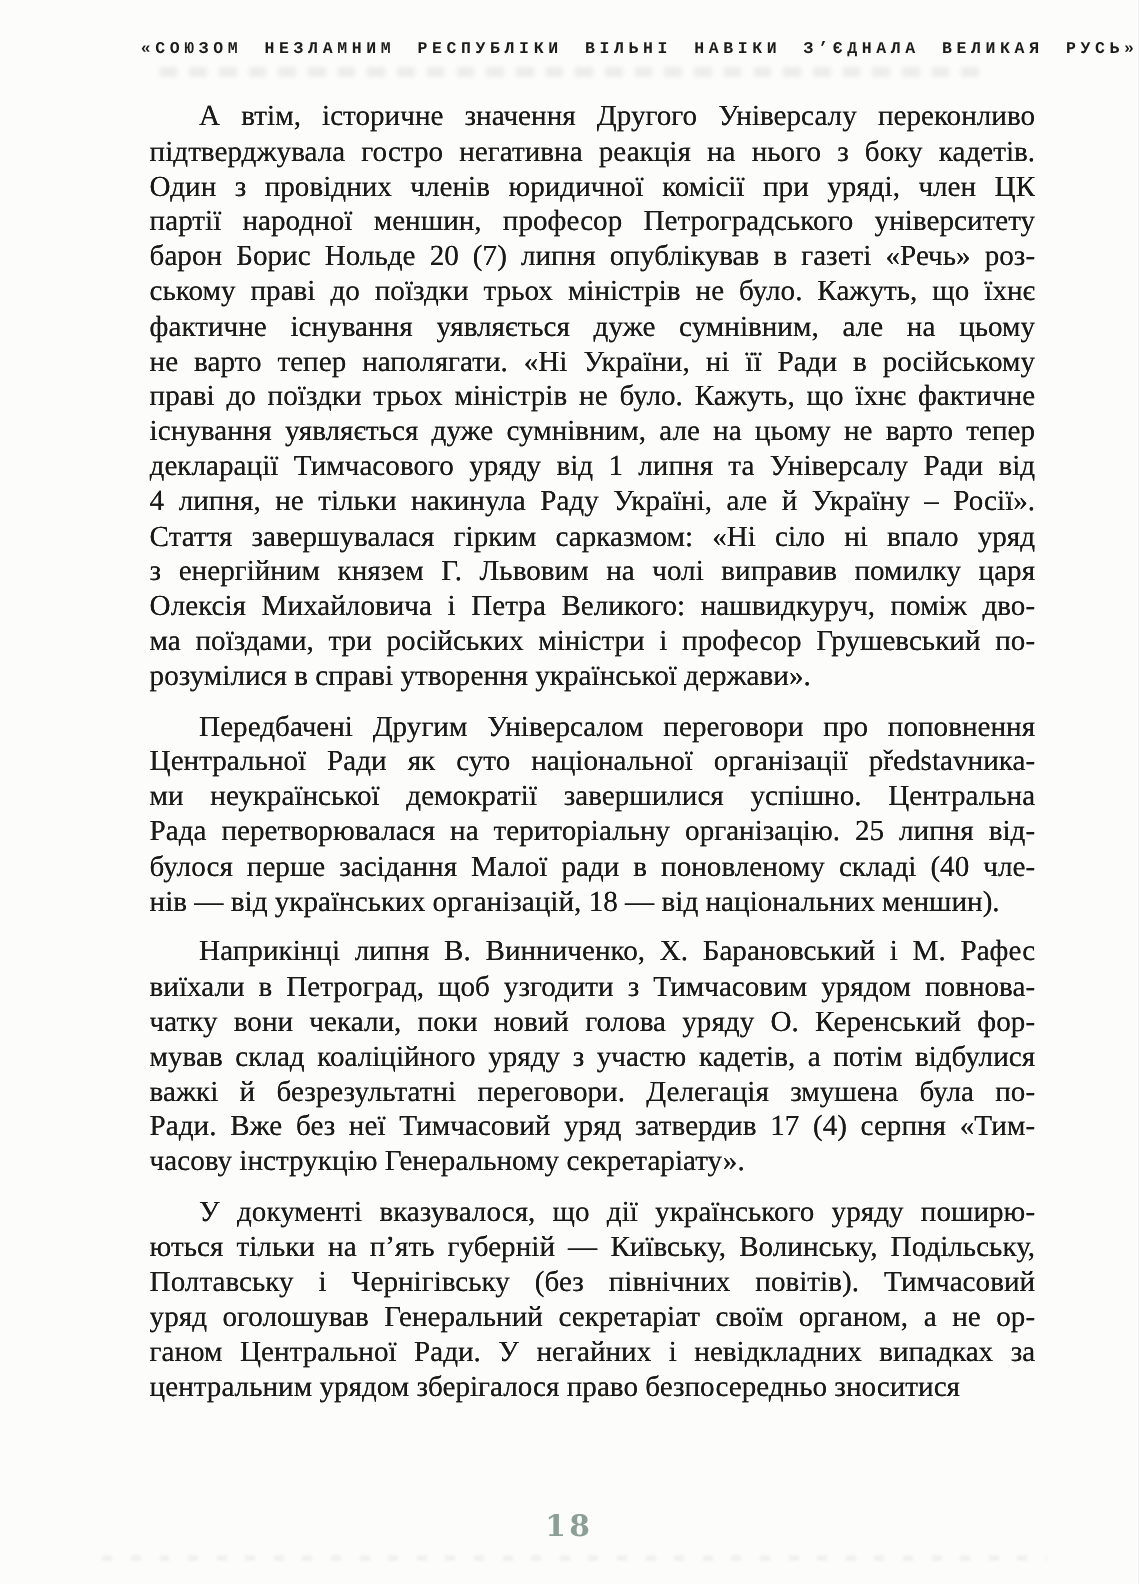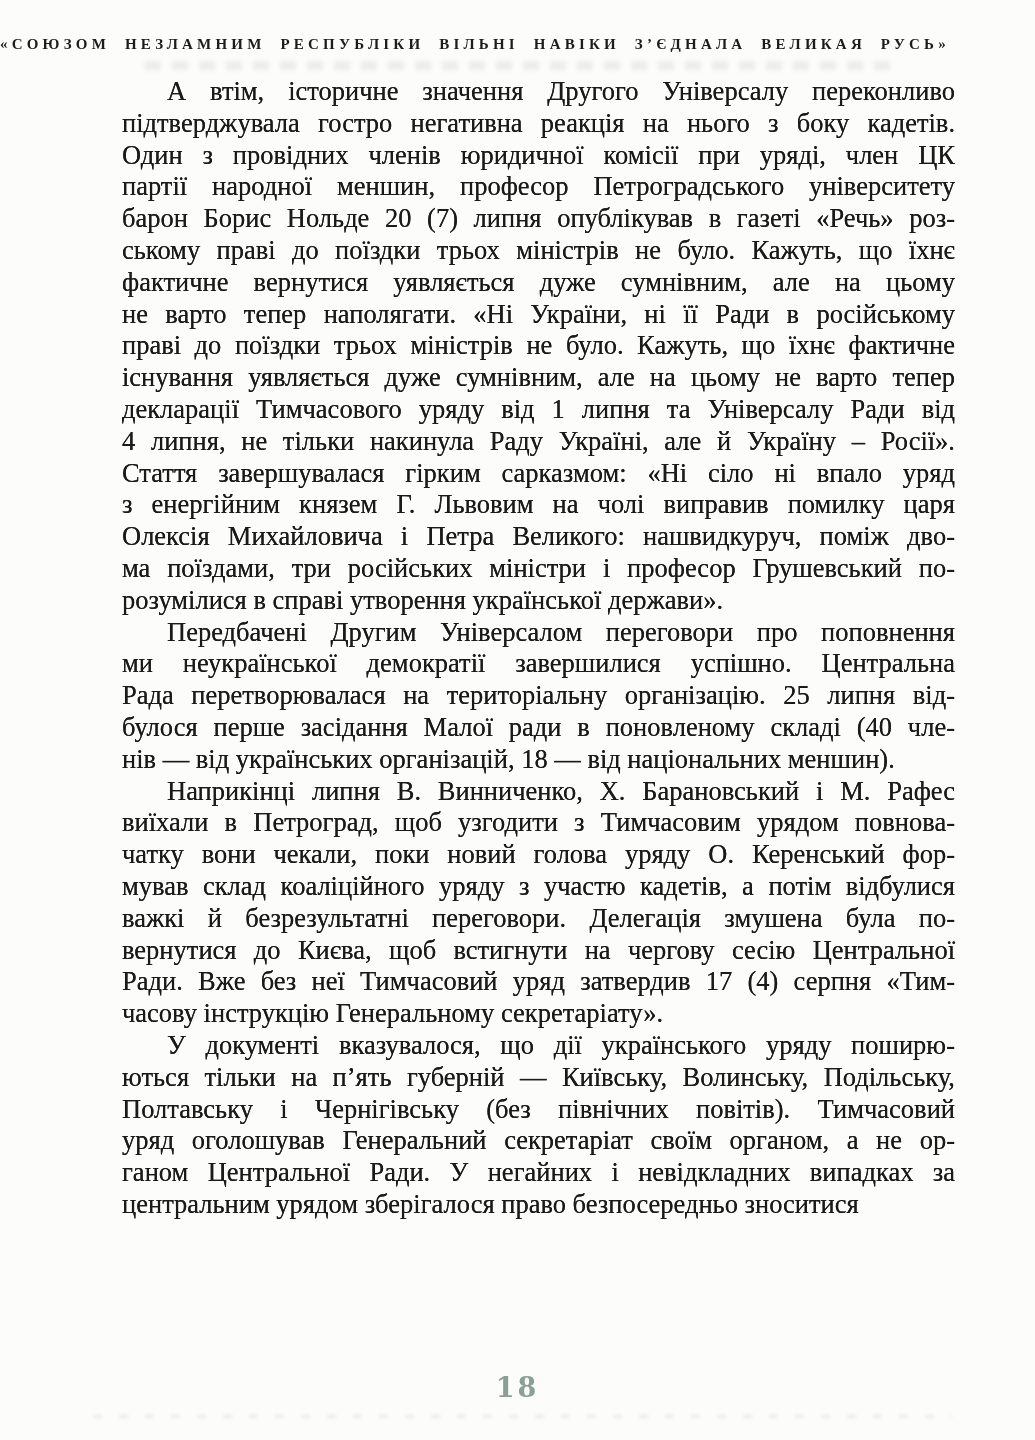--- a/index.html
+++ b/index.html
@@ -15,22 +15,22 @@
     overflow: hidden;
     font-family: "Liberation Serif", "DejaVu Serif", serif;
     color: #1a1a1a;
   }
   
   .running-header {
     position: absolute;
     top: 36px;
     left: 0;
     width: 100%;
-    text-align: left;
-    font-family: Liberation Serif, serif;
+    text-align: right;
+    font-family: Liberation Mono, monospace;
     font-weight: 700;
     font-size: 15px;
     letter-spacing: 4.2px;
     word-spacing: 7px;
     color: #1c1c1c;
     white-space: nowrap;
   }
   
   .smudge-header {
     position: absolute;
@@ -56,21 +56,21 @@
   }
   
   .body-text {
     position: absolute;
     top: 76px;
     left: 122px;
     width: 833px;
     font-size: 26.5px;
     text-shadow: 0 0 0.5px rgba(18,18,18,0.9);
   }
-  .paragraph { margin: 0; }
+  .paragraph { margin: 14px; }
   .line {
     height: 31.8px;
     line-height: 31.8px;
     overflow: hidden;
     text-align: justify;
     text-align-last: justify;
   }
   .paragraph > .line:last-child { text-align-last: left; }
   .paragraph > .line.first { text-indent: 45px; }
   
@@ -98,46 +98,46 @@
   <div class="smudge-header"></div>
 
   <div class="body-text" id="body-text">
       <div class="paragraph">
         <div class="line first">А втім, історичне значення Другого Універсалу переконливо</div>
         <div class="line">підтверджувала гостро негативна реакція на нього з боку кадетів.</div>
         <div class="line">Один з провідних членів юридичної комісії при уряді, член ЦК</div>
         <div class="line">партії народної меншин, професор Петроградського університету</div>
         <div class="line">барон Борис Нольде 20 (7) липня опублікував в газеті «Речь» роз-</div>
         <div class="line">ському праві до поїздки трьох міністрів не було. Кажуть, що їхнє</div>
-        <div class="line">фактичне вернутися уявляється дуже сумнівним, але на цьому</div>
+        <div class="line">фактичне існування уявляється дуже сумнівним, але на цьому</div>
         <div class="line">не варто тепер наполягати. «Ні України, ні її Ради в російському</div>
         <div class="line">праві до поїздки трьох міністрів не було. Кажуть, що їхнє фактичне</div>
         <div class="line">існування уявляється дуже сумнівним, але на цьому не варто тепер</div>
         <div class="line">декларації Тимчасового уряду від 1 липня та Універсалу Ради від</div>
         <div class="line">4 липня, не тільки накинула Раду Україні, але й Україну – Росії».</div>
         <div class="line">Стаття завершувалася гірким сарказмом: «Ні сіло ні впало уряд</div>
         <div class="line">з енергійним князем Г. Львовим на чолі виправив помилку царя</div>
         <div class="line">Олексія Михайловича і Петра Великого: нашвидкуруч, поміж дво-</div>
         <div class="line">ма поїздами, три російських міністри і професор Грушевський по-</div>
         <div class="line">розумілися в справі утворення української держави».</div>
       </div>
       <div class="paragraph">
         <div class="line first">Передбачені Другим Універсалом переговори про поповнення</div>
+        <div class="line">Центральної Ради як суто національної організації představника-</div>
         <div class="line">ми неукраїнської демократії завершилися успішно. Центральна</div>
         <div class="line">Рада перетворювалася на територіальну організацію. 25 липня від-</div>
         <div class="line">булося перше засідання Малої ради в поновленому складі (40 чле-</div>
         <div class="line">нів — від українських організацій, 18 — від національних меншин).</div>
       </div>
       <div class="paragraph">
         <div class="line first">Наприкінці липня В. Винниченко, Х. Барановський і М. Рафес</div>
         <div class="line">виїхали в Петроград, щоб узгодити з Тимчасовим урядом повнова-</div>
         <div class="line">чатку вони чекали, поки новий голова уряду О. Керенський фор-</div>
         <div class="line">мував склад коаліційного уряду з участю кадетів, а потім відбулися</div>
         <div class="line">важкі й безрезультатні переговори. Делегація змушена була по-</div>
-        <div class="line">вернутися до Києва, щоб встигнути на чергову сесію Центральної</div>
         <div class="line">Ради. Вже без неї Тимчасовий уряд затвердив 17 (4) серпня «Тим-</div>
         <div class="line">часову інструкцію Генеральному секретаріату».</div>
       </div>
       <div class="paragraph">
         <div class="line first">У документі вказувалося, що дії українського уряду поширю-</div>
         <div class="line">ються тільки на п’ять губерній — Київську, Волинську, Подільську,</div>
         <div class="line">Полтавську і Чернігівську (без північних повітів). Тимчасовий</div>
         <div class="line">уряд оголошував Генеральний секретаріат своїм органом, а не ор-</div>
         <div class="line">ганом Центральної Ради. У негайних і невідкладних випадках за</div>
         <div class="line">центральним урядом зберігалося право безпосередньо зноситися</div>

